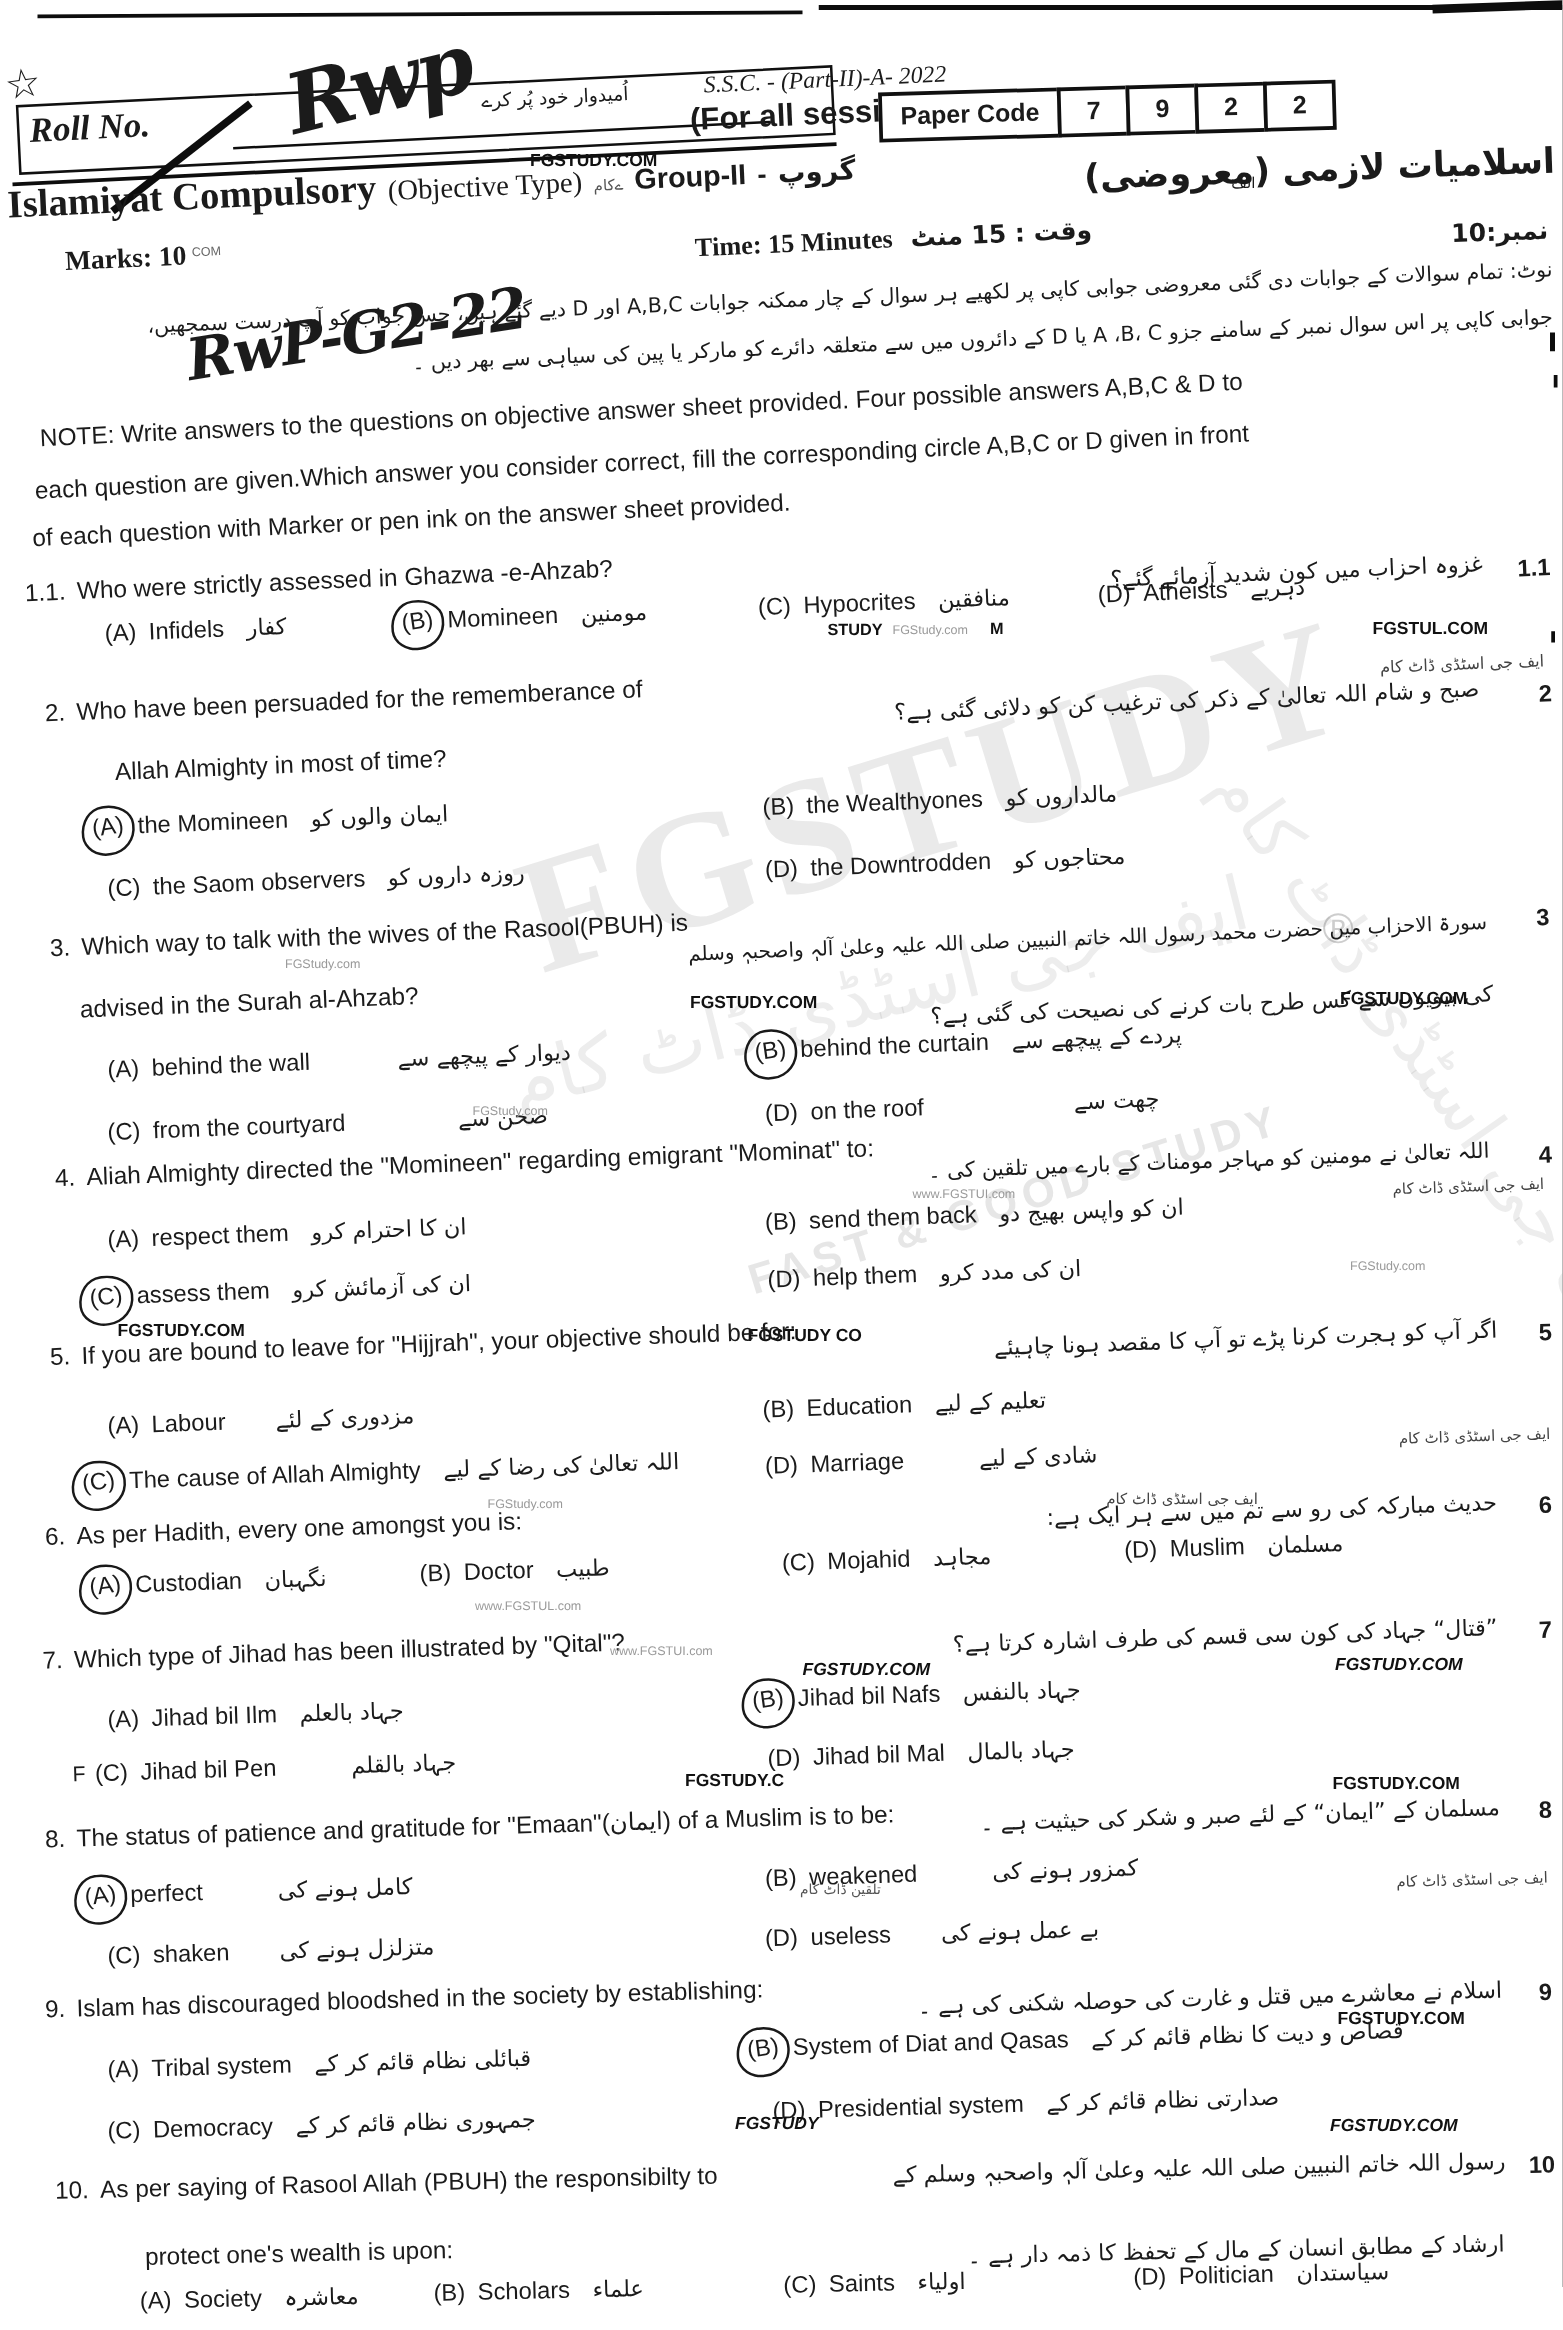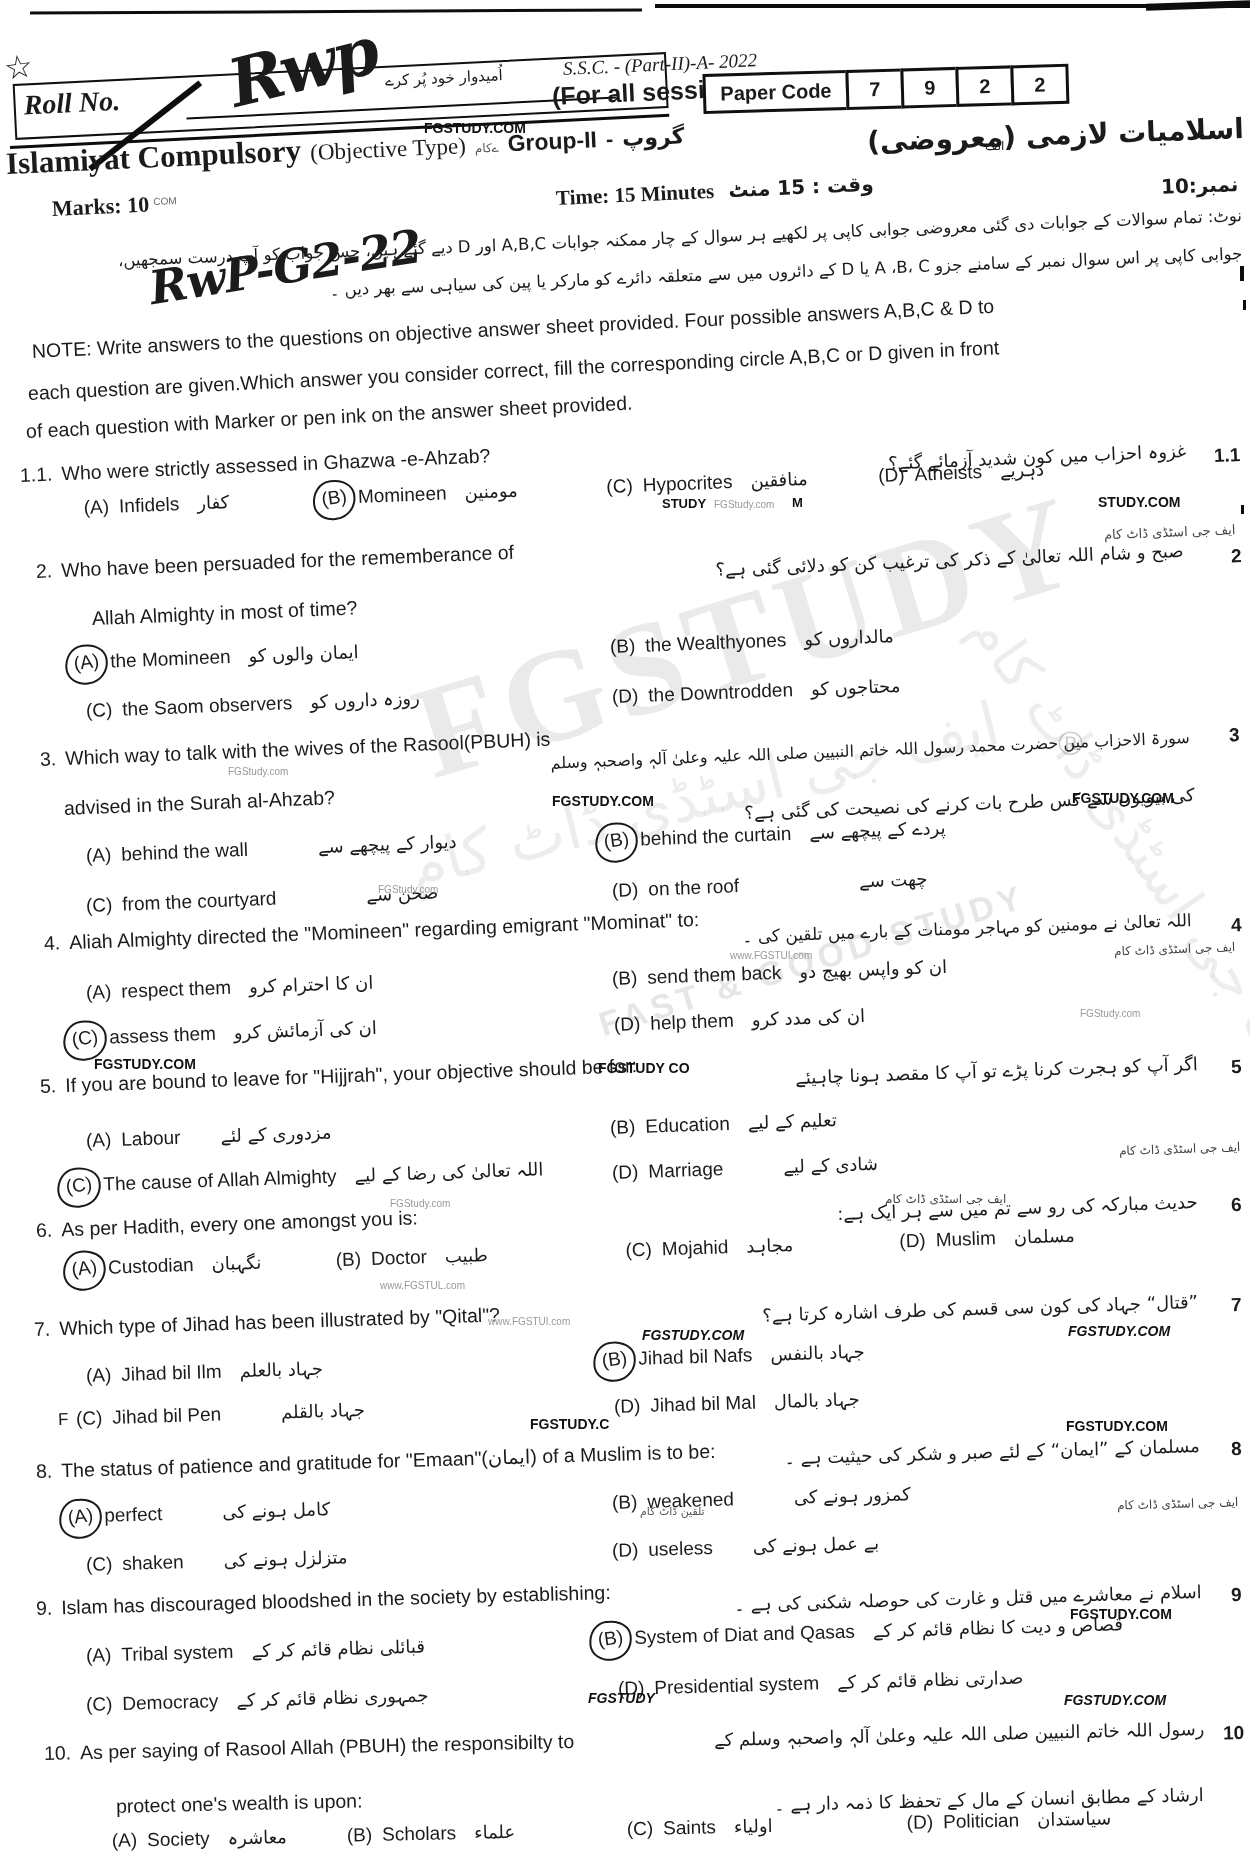--- a/index.html
+++ b/index.html
@@ -111,21 +111,21 @@
   <div class="abs r27" style="left:32px;top:340px;font-size:19.5px">NOTE: Write answers to the questions on objective answer sheet provided. Four possible answers A,B,C &amp; D to</div>
   <div class="abs r27" style="left:28px;top:382px;font-size:19.5px">each question are given.Which answer you consider correct, fill the corresponding circle A,B,C or D given in front</div>
   <div class="abs r27" style="left:26px;top:420px;font-size:19.5px">of each question with Marker or pen ink on the answer sheet provided.</div>
 
   <div class="abs qnumr r24 rar" style="right:10px;top:444px">1.1</div>
   <div class="abs ur qur r24 rar" style="right:64px;top:440px">غزوہ احزاب میں کون شدید آزمائے گئے؟</div>
   <div class="abs qen r24" style="left:20px;top:464px"><span class="qn">1.1.</span><span>Who were strictly assessed in Ghazwa -e-Ahzab?</span></div>
   <div class="abs wmb" style="left:662px;top:496px;font-size:13px">STUDY</div>
   <div class="abs wmt" style="left:714px;top:499px">FGStudy.com</div>
   <div class="abs wmb" style="left:792px;top:495px;font-size:13px">M</div>
-  <div class="abs wmb" style="left:1098px;top:494px">STUDY.COM</div>
+  <div class="abs wmb" style="left:1098px;top:494px">FGSTUL.COM</div>
   <div class="abs r23" style="left:84px;top:497px;width:1160px;height:32px">
     <span class="abs opt" style="left:0;top:0"><span class="olet">(A)</span><span>Infidels</span><span class="our ur">کفار</span></span>
     <span class="abs opt" style="left:236px;top:0"><span class="olet circ">(B)</span><span>Momineen</span><span class="our ur">مومنین</span></span>
     <span class="abs opt" style="left:523px;top:0"><span class="olet">(C)</span><span>Hypocrites</span><span class="our ur">منافقین</span></span>
     <span class="abs opt" style="left:795px;top:0"><span class="olet">(D)</span><span>Atheists</span><span class="our ur">دہریے</span></span>
   </div>
 
   <div class="abs ur wmu rar r23" style="right:15px;top:522px;font-size:13px">ایف جی اسٹڈی ڈاٹ کام</div>
   <div class="abs qnumr r23 rar" style="right:8px;top:545px">2</div>
   <div class="abs ur qur r23 rar" style="right:66px;top:540px">صبح و شام اللہ تعالیٰ کے ذکر کی ترغیب کن کو دلائی گئی ہے؟</div>
@@ -189,21 +189,21 @@
   <div class="abs ur qur r18 rar" style="right:52px;top:1291px">”قتال“ جہاد کی کون سی قسم کی طرف اشارہ کرتا ہے؟</div>
   <div class="abs qen r18" style="left:34px;top:1318px"><span class="qn">7.</span><span>Which type of Jihad has been illustrated by "Qital"?</span></div>
   <div class="abs wmt" style="left:488px;top:1316px">www.FGSTUI.com</div>
   <div class="abs wmb wmi" style="left:642px;top:1327px">FGSTUDY.COM</div>
   <div class="abs wmb wmi" style="left:1068px;top:1323px">FGSTUDY.COM</div>
   <span class="abs opt r18" style="left:86px;top:1365px"><span class="olet">(A)</span><span>Jihad bil Ilm</span><span class="our ur">جہاد بالعلم</span></span>
   <span class="abs opt r18" style="left:600px;top:1349px"><span class="olet circ">(B)</span><span>Jihad bil Nafs</span><span class="our ur">جہاد بالنفس</span></span>
   <span class="abs opt r18" style="left:58px;top:1410px;font-size:17px">F</span>
   <span class="abs opt r18" style="left:76px;top:1408px"><span class="olet">(C)</span><span>Jihad bil Pen</span><span class="our ur" style="margin-left:60px">جہاد بالقلم</span></span>
   <span class="abs opt r18" style="left:614px;top:1396px"><span class="olet">(D)</span><span>Jihad bil Mal</span><span class="our ur">جہاد بالمال</span></span>
-  <div class="abs wmb" style="left:530px;top:1416px">FGSTUDY.C</div>
+  <div class="abs wmb" style="left:548px;top:1416px">FGSTUDY.C</div>
   <div class="abs wmb" style="left:1066px;top:1418px">FGSTUDY.COM</div>
 
   <div class="abs qnumr r17 rar" style="right:8px;top:1438px">8</div>
   <div class="abs ur qur r17 rar" style="right:50px;top:1435px">مسلمان کے ”ایمان“ کے لئے صبر و شکر کی حیثیت ہے ۔</div>
   <div class="abs qen r17" style="left:36px;top:1460px"><span class="qn">8.</span><span>The status of patience and gratitude for "Emaan"(ایمان) of a Muslim is to be:</span></div>
   <span class="abs opt r17" style="left:66px;top:1506px"><span class="olet circ">(A)</span><span>perfect</span><span class="our ur" style="margin-left:60px">کامل ہونے کی</span></span>
   <span class="abs opt r17" style="left:612px;top:1492px"><span class="olet">(B)</span><span>weakened</span><span class="our ur" style="margin-left:60px">کمزور ہونے کی</span></span>
   <span class="abs opt r17" style="left:86px;top:1554px"><span class="olet">(C)</span><span>shaken</span><span class="our ur" style="margin-left:40px">متزلزل ہونے کی</span></span>
   <span class="abs opt r17" style="left:612px;top:1540px"><span class="olet">(D)</span><span>useless</span><span class="our ur" style="margin-left:40px">بے عمل ہونے کی</span></span>
   <div class="abs ur wmu" style="left:640px;top:1505px;font-size:11px;color:#555">تلقین ڈاٹ کام</div>

